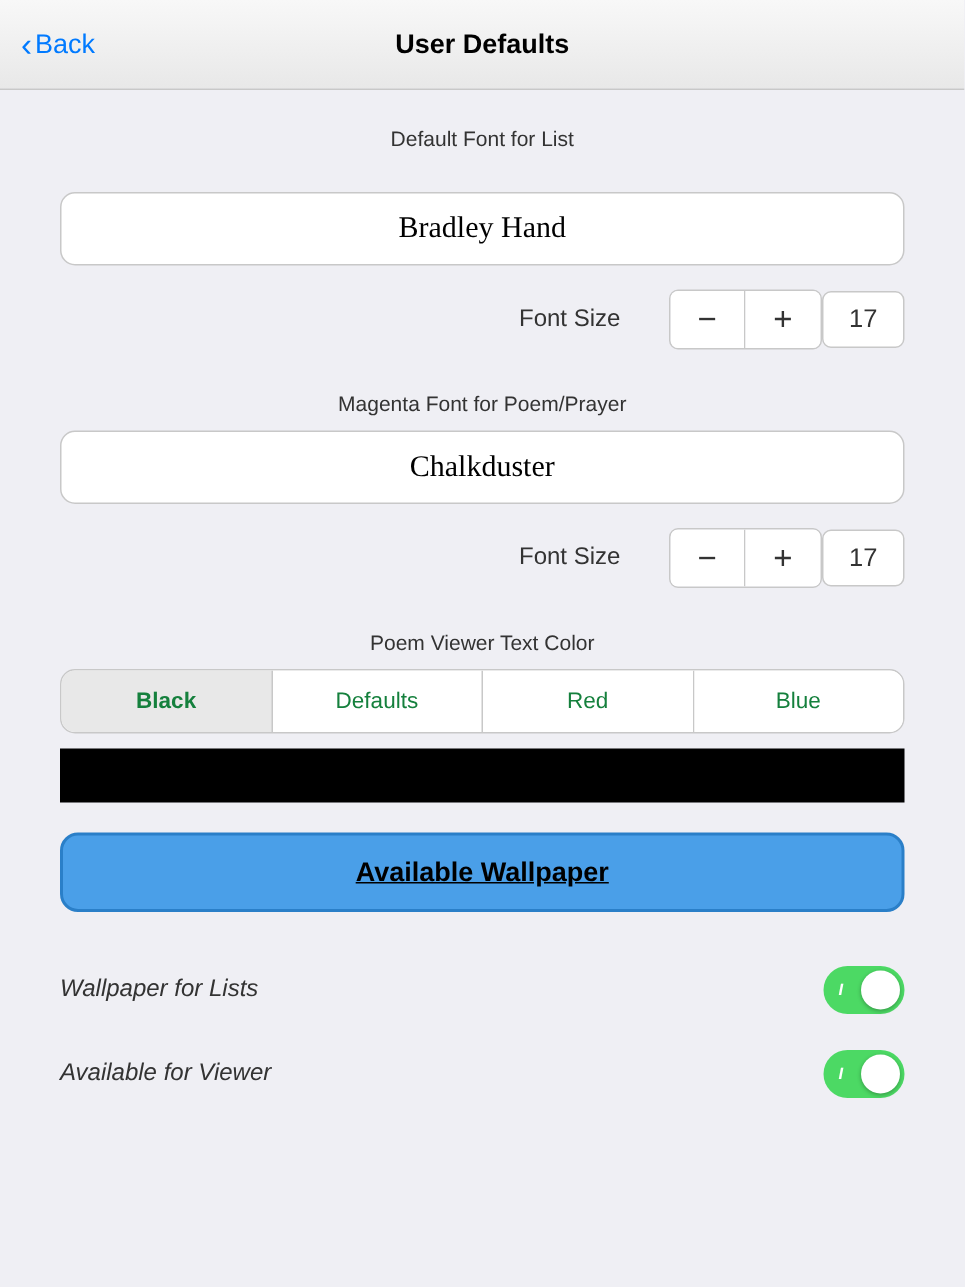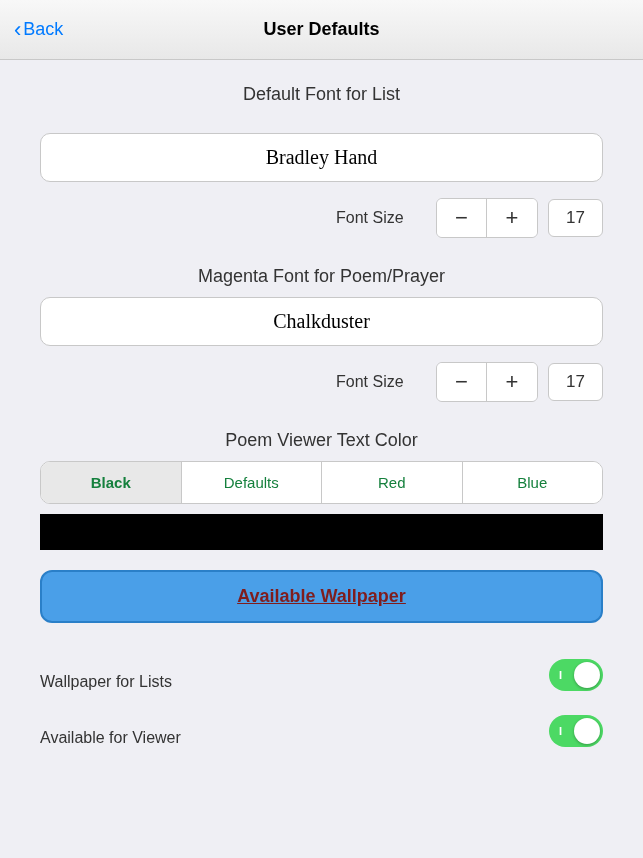--- a/index.html
+++ b/index.html
@@ -47,21 +47,21 @@
     }
 
     
     .content {
       padding: 24px 40px;
     }
 
     
     .section-label {
       text-align: center;
-      font-size: 18px;
+      font-size: 14px;
       color: #333;
       margin-bottom: 10px;
     }
 
     
     .font-picker {
       width: 100%;
       background: #fff;
       border: 1px solid #c8c8c8;
       border-radius: 10px;
@@ -112,21 +112,20 @@
       min-width: 55px;
       height: 38px;
       background: #fff;
       border: 1px solid #c8c8c8;
       border-radius: 6px;
       display: flex;
       align-items: center;
       justify-content: center;
       font-size: 17px;
       color: #333;
-      margin-left: 10px;
     }
 
     
     .color-section {
       margin-bottom: 10px;
     }
     .color-picker-row {
       display: flex;
       border: 1px solid #c8c8c8;
       border-radius: 10px;
@@ -164,32 +163,33 @@
     .wallpaper-btn {
       display: block;
       width: 100%;
       padding: 14px;
       background: #4a9fe8;
       border: 2px solid #2a7fc8;
       border-radius: 12px;
       text-align: center;
       font-size: 18px;
       font-weight: 700;
-      color: #7f1d1d;
+      color: #000000;
       text-decoration: underline;
       cursor: pointer;
       margin-bottom: 24px;
     }
 
     
     .toggle-row {
       display: flex;
-      align-items: flex-end;
+      align-items: center;
       justify-content: space-between;
       padding: 12px 0;
+      font-style: italic;
     }
     .toggle-label {
       font-size: 16px;
       color: #333;
     }
 
     
     .toggle {
       width: 54px;
       height: 32px;

